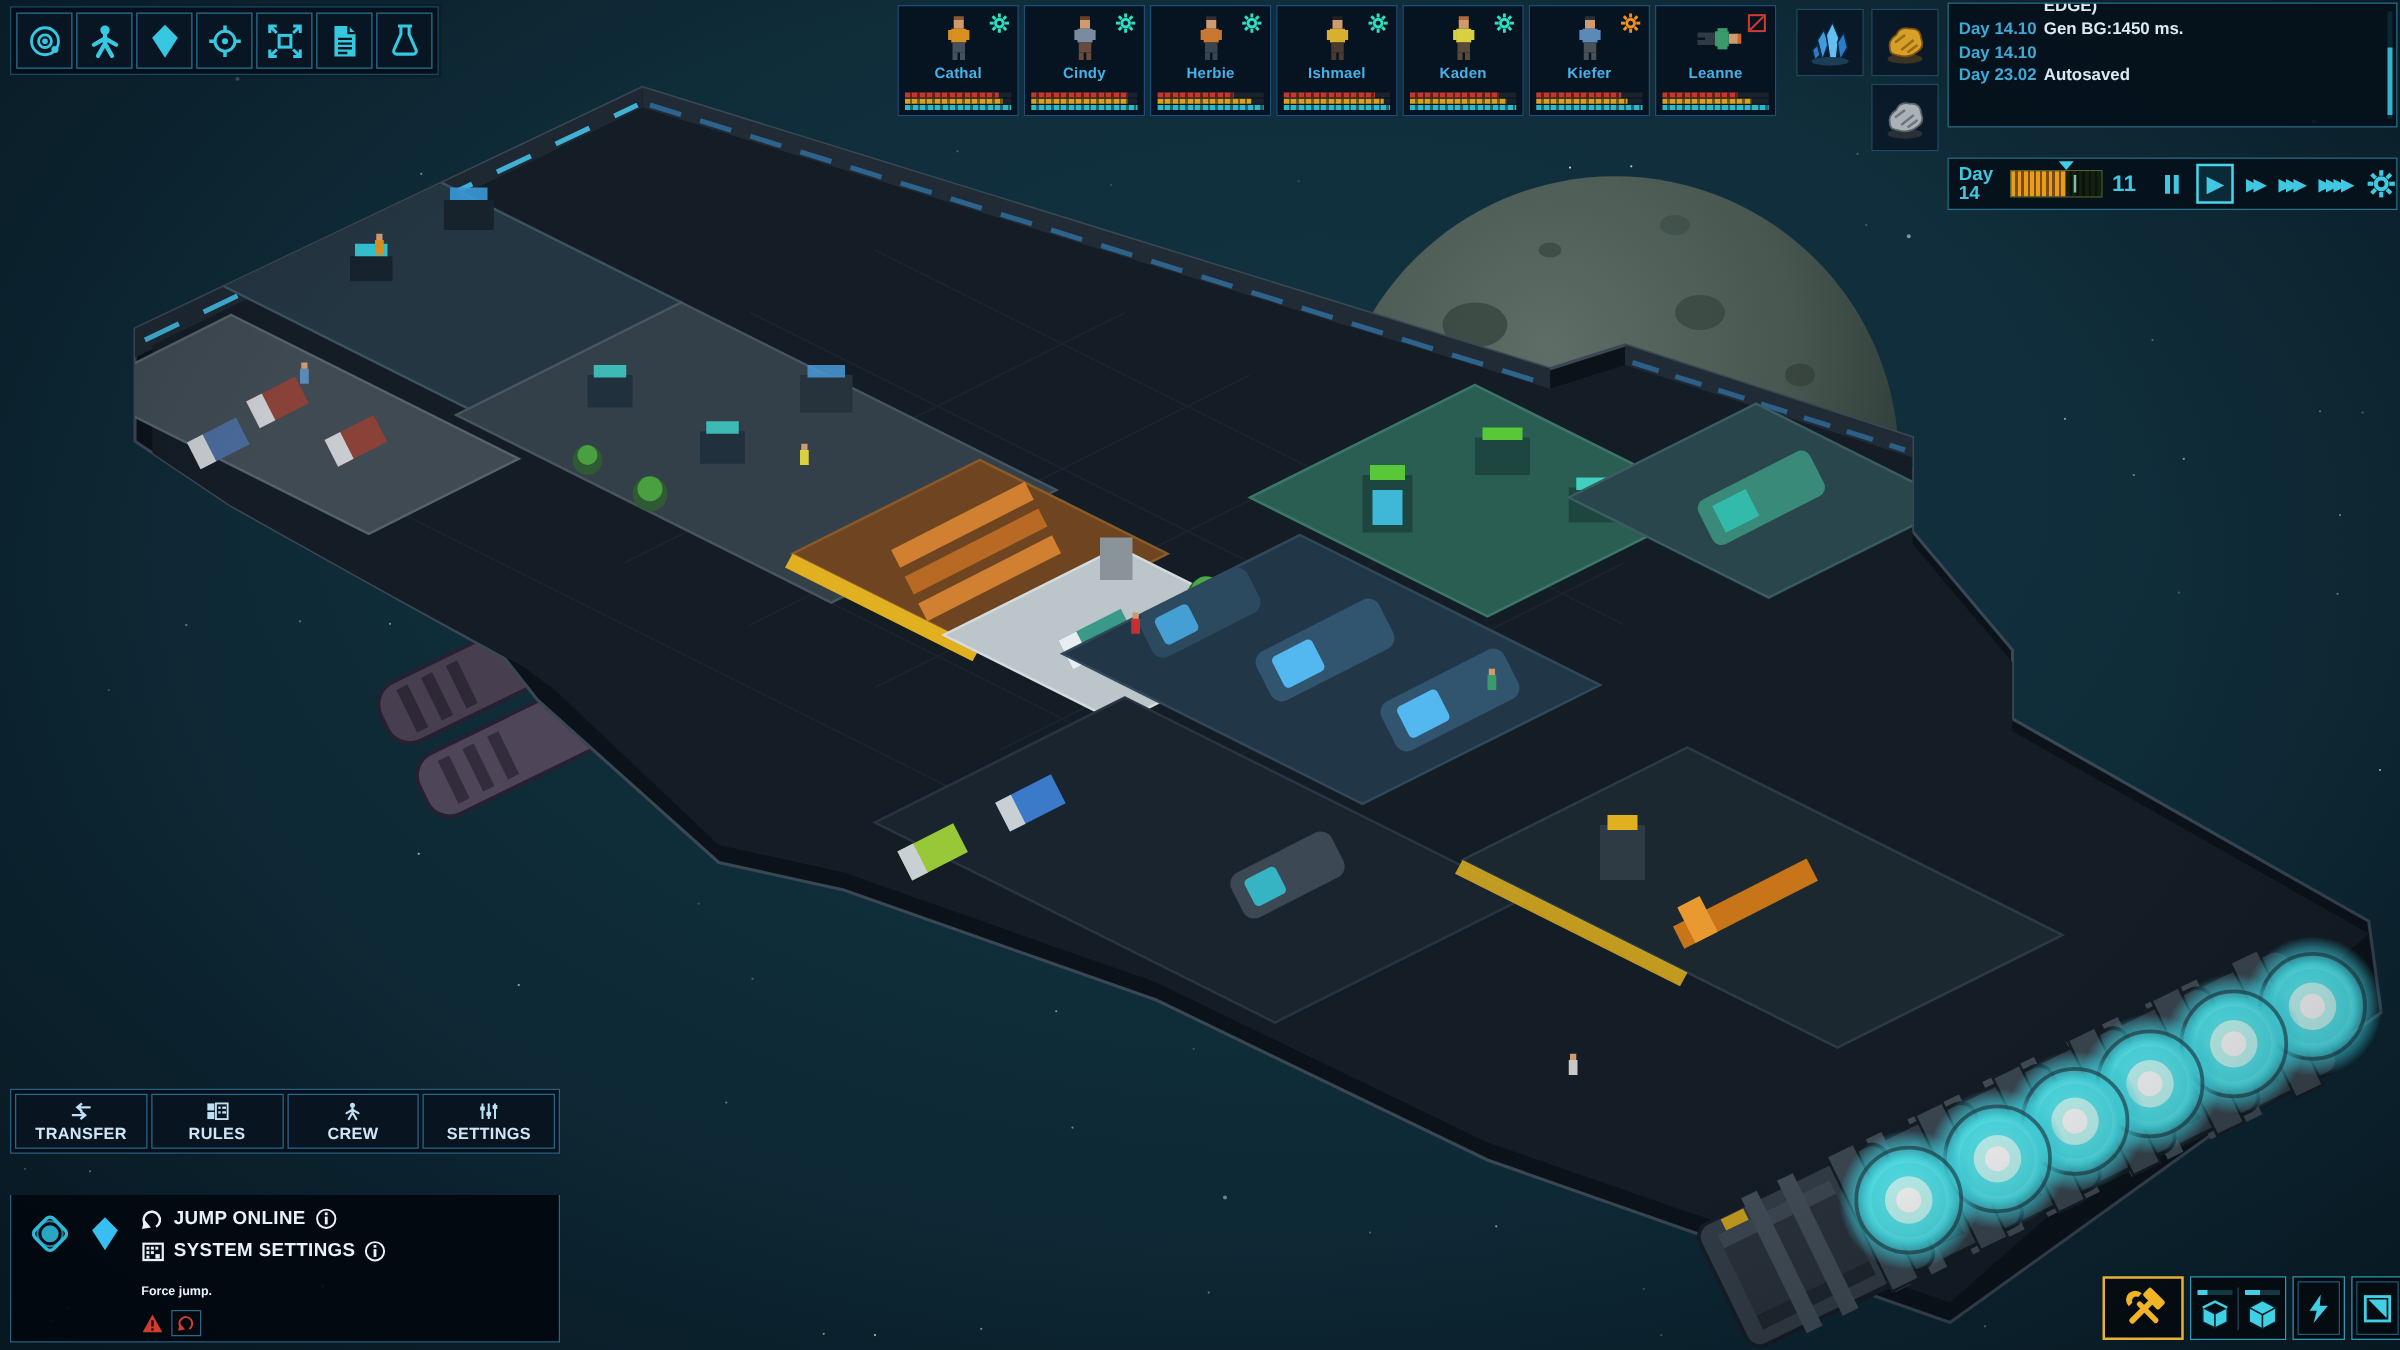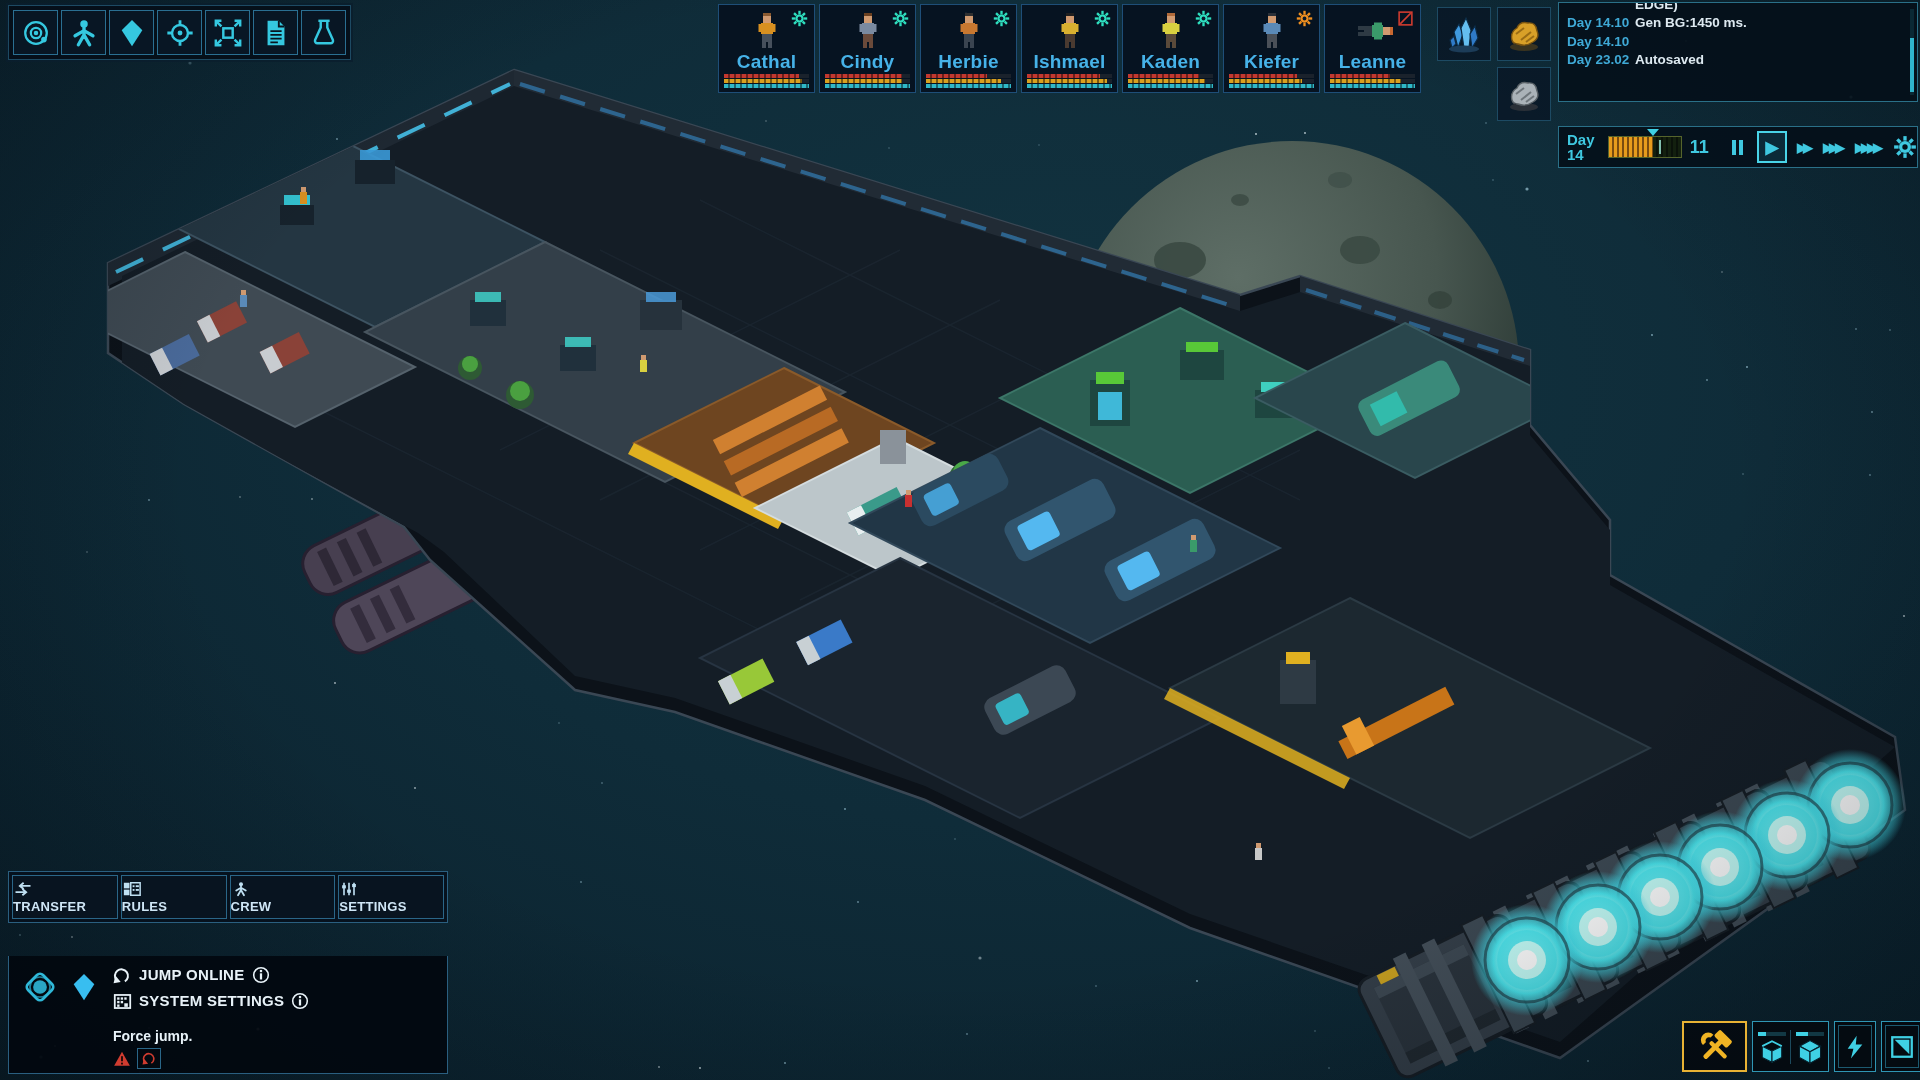--- a/index.html
+++ b/index.html
@@ -23,21 +23,21 @@
     background:#081624; border:1px solid #2a6f92; }
   .tool-btn svg { width:30px; height:30px; }
 
   
   #crew-bar { left:718px; top:4px; display:flex; gap:4px; }
   .crew-card { width:97px; height:89px; position:relative; background:rgba(6,17,31,.9);
     border:1px solid #1e4e78; }
   .crew-status { position:absolute; top:5px; right:6px; width:17px; height:17px; }
   .crew-sprite { position:absolute; top:6px; left:50%; transform:translateX(-50%); }
   .crew-name { position:absolute; top:46px; width:100%; text-align:center;
-    color:#46b2e8; font-size:19px; letter-spacing:.2px; }
+    color:#46b2e8; font-size:12px; letter-spacing:.2px; }
   .crew-bars { position:absolute; left:5px; right:5px; bottom:4px; }
   .crew-bar { height:4px; margin-top:1px; background:#1a222c; position:relative; }
   .crew-bar > div { height:100%; background-image:repeating-linear-gradient(90deg, rgba(0,0,0,0) 0 4px, rgba(0,0,0,.45) 4px 6px); }
 
   
   #resource-grid { left:1437px; top:7px; display:grid; grid-template-columns:54px 54px; grid-auto-rows:54px; gap:6px; }
   .res-box { background:rgba(8,20,34,.72); border:1px solid #1d4a63; display:flex; align-items:center; justify-content:center; }
   .res-box svg { width:40px; height:40px; }
   .res-empty { border:none; background:none; }
 
@@ -72,39 +72,39 @@
   #play-btn { width:32px; height:32px; margin-left:8px; border:2px solid #49d4e8; background:rgba(40,160,190,.18); }
   #play-btn span { font-size:17px; line-height:1; }
   .ff { font-size:13px; letter-spacing:-4px; margin-left:10px; padding-right:4px; }
   #gear-btn { margin-left:10px; }
   #gear-btn svg { width:24px; height:24px; }
 
   
   #ship-tabs-wrap { left:8px; top:871px; width:440px; padding:3px; background:rgba(6,16,28,.92);
     border:1px solid #2a5f80; display:flex; gap:3px; }
   .ship-tab { flex:1; height:44px; background:#081420; border:1px solid #2a6688;
-    display:flex; flex-direction:column; justify-content:center; gap:2px; }
+    display:flex; flex-direction:column; align-items:center; justify-content:center; gap:2px; }
   .ship-tab svg { width:20px; height:16px; }
   .ship-tab span { color:#cfe6f6; font-size:13px; letter-spacing:.3px; }
 
   #ship-title { left:8px; top:928px; width:440px; height:26px; background:#38a5e0;
     display:flex; align-items:center; }
   #ship-title .name { color:#07243e; font-size:15px; letter-spacing:.4px; padding-left:10px; flex:1; }
   .title-icon { width:26px; height:20px; display:flex; align-items:center; justify-content:center; }
   #title-divider { width:6px; height:26px; background:#0a2a40; }
   #title-right2 { background:#2d87bd; height:26px; display:flex; align-items:center; padding:0 4px; }
 
   #ship-body { left:8px; top:956px; width:440px; height:118px; background:rgba(2,8,15,.93);
     border:1px solid #2a5f80; border-top:none; }
   #ship-icons { position:absolute; left:12px; top:12px; display:flex; gap:10px; align-items:center; }
   .ship-row { position:absolute; left:104px; display:flex; align-items:flex-start; gap:7px;
     color:#e8f2f8; font-size:15px; letter-spacing:.3px; }
   .ship-row svg.lead { width:19px; height:19px; }
   .ship-row svg.info { width:18px; height:18px; }
-  #force-jump { position:absolute; left:104px; top:72px; color:#e8f2f8; font-size:14px; }
+  #force-jump { position:absolute; left:104px; top:72px; color:#e8f2f8; font-size:10px; }
   #warn-row { position:absolute; left:104px; top:92px; display:flex; gap:6px; align-items:center; }
   #warn-jump-box { width:24px; height:21px; border:1px solid #2a6688; display:flex; align-items:center; justify-content:center; }
 
   
   #build-bar { left:1682px; top:1021px; display:flex; gap:5px; align-items:flex-start; }
   .build-btn { height:51px; background:rgba(4,10,16,.9); display:flex; align-items:center; justify-content:center; }
   #build-tools { width:65px; border:2px solid #e8b234; }
   #build-tools svg { width:38px; height:38px; }
   #build-double { width:77px; border:1px solid #2f96b4; display:flex; padding:2px 0; }
   .bd-half { flex:1; display:flex; flex-direction:column; align-items:center; gap:2px; padding-top:2px; }

